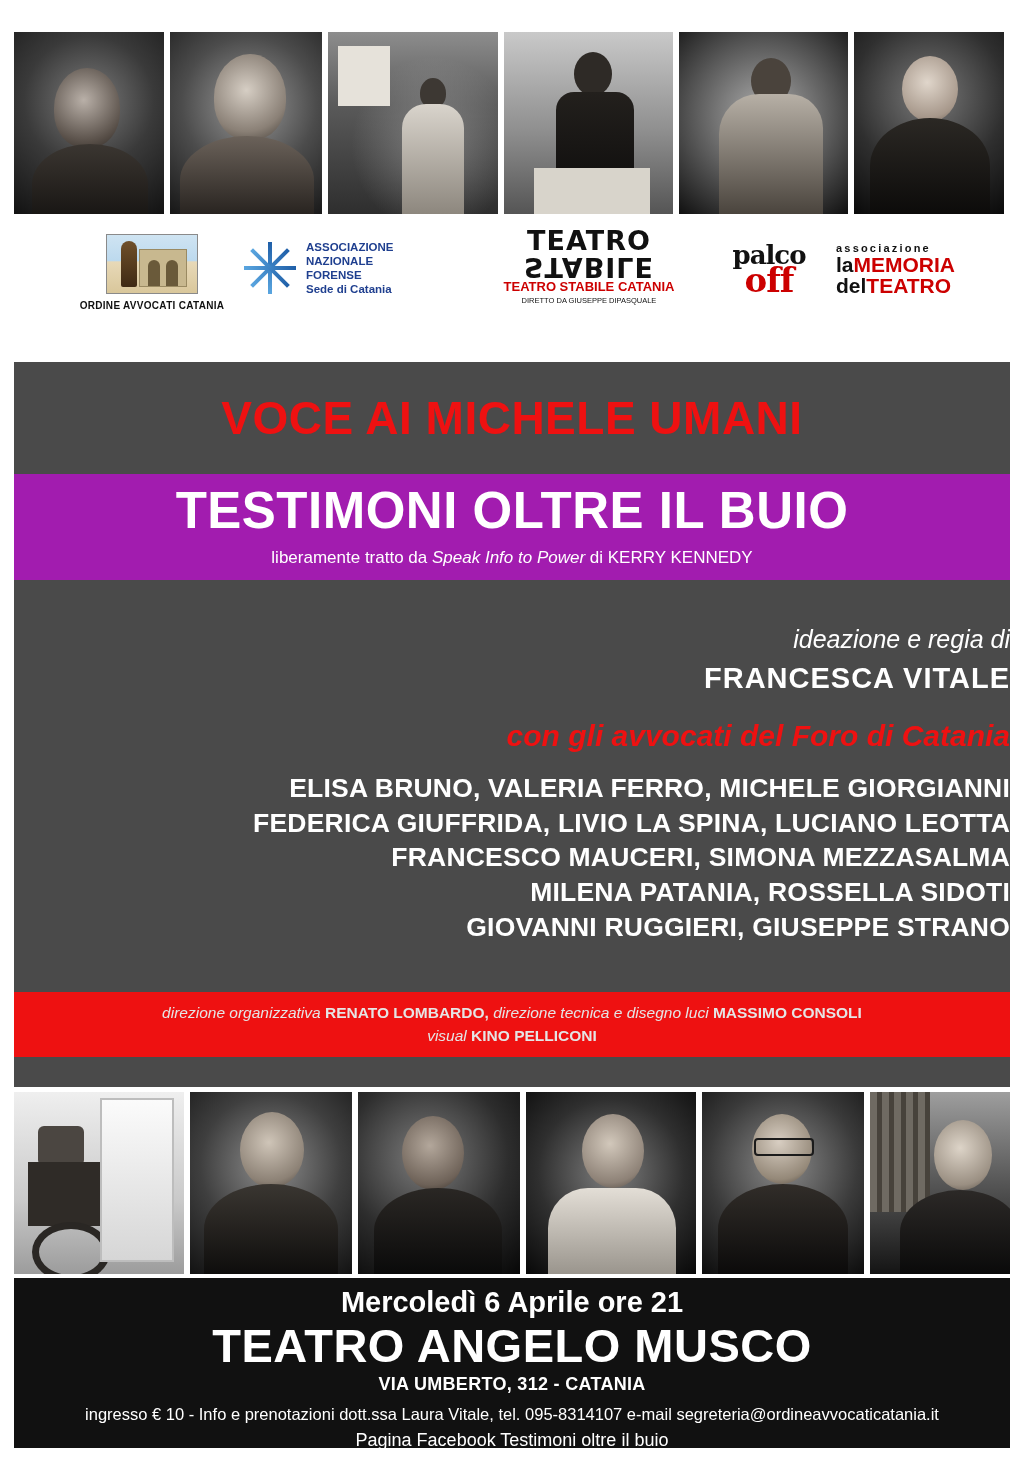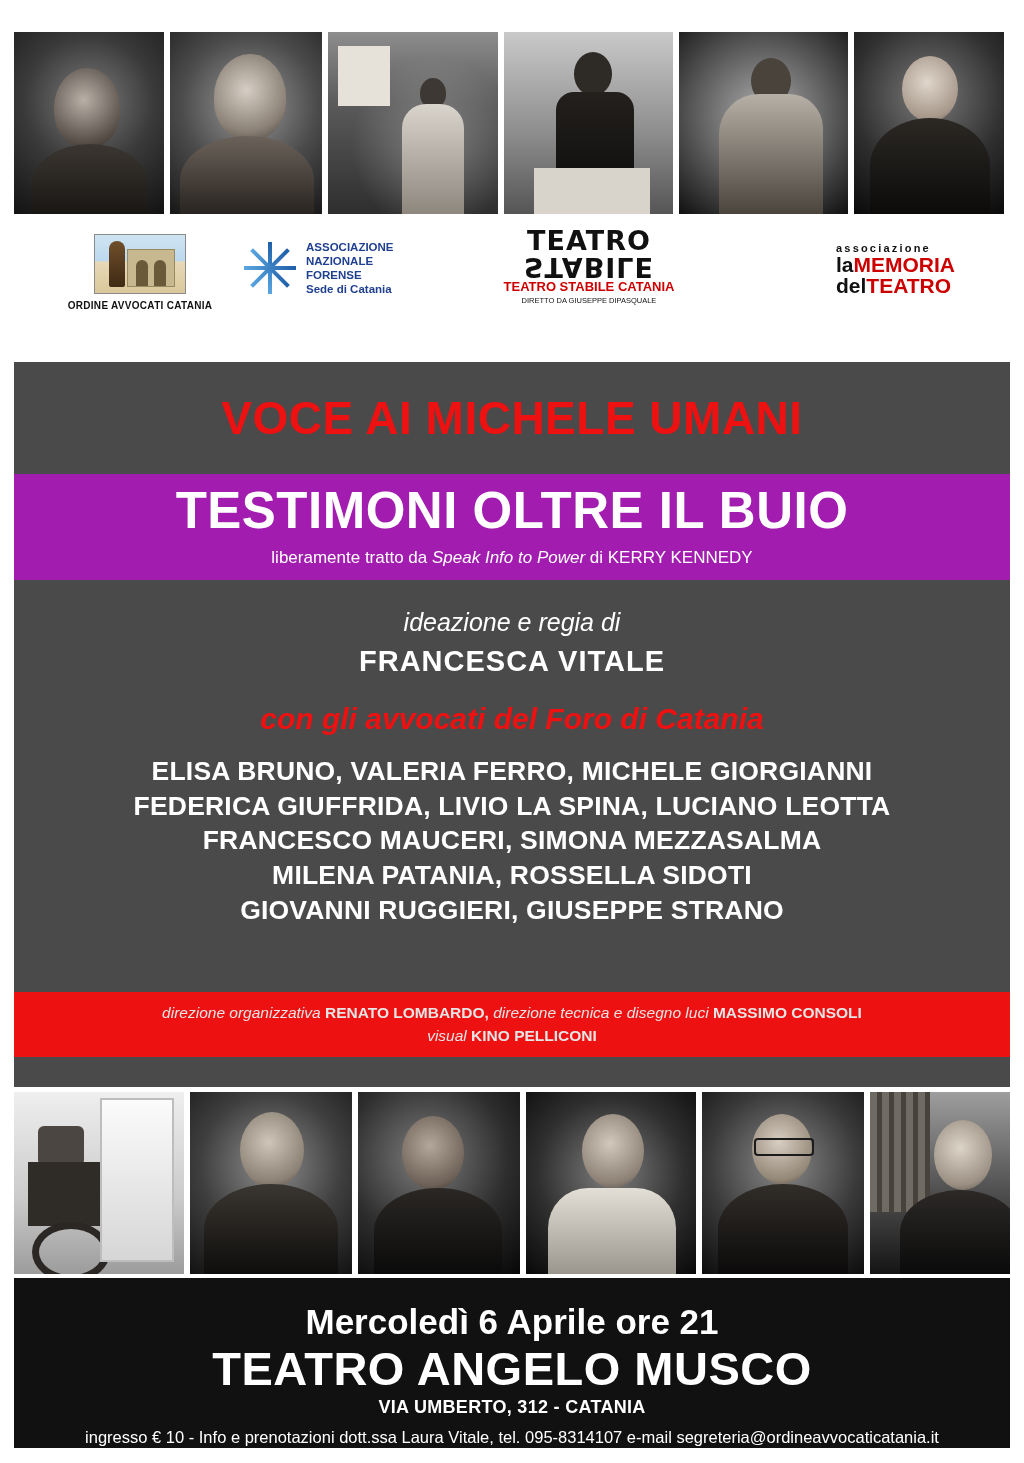--- a/index.html
+++ b/index.html
@@ -56,21 +56,21 @@
     text-align: center;
   }
   .logo-cap {
     font-size: 10px;
     font-weight: bold;
     letter-spacing: .3px;
     color: #111;
   }
 
   
-  #logo-ordine { left: 36px; top: 6px; width: 180px; }
+  #logo-ordine { left: 48px; top: 6px; width: 180px; }
   .oa-img {
     width: 90px; height: 58px; margin: 0 auto 6px;
     background:
       linear-gradient(180deg,#cfe4f2 0%, #bcd9ee 45%, #e8d9b8 46%, #d9c79b 100%);
     border: 1px solid #8a8a8a;
     position: relative;
   }
   .oa-fig {
     position: absolute; left: 14px; top: 6px; width: 16px; height: 46px;
     background: linear-gradient(180deg,#6f4f2a,#3f2a14);
@@ -171,22 +171,22 @@
     line-height: 1.05;
   }
   .title-tag {
     color: #ffffff;
     font-size: 17px;
     margin-top: 10px;
   }
   .title-tag em { font-style: italic; }
 
   .credits {
-    text-align: center;
-    padding-top: 28px;
+    text-align: right;
+    padding-top: 45px;
   }
   .c-ideazione {
     color: #ffffff; font-size: 25px; font-style: italic;
   }
   .c-regista {
     color: #ffffff; font-size: 29px; font-weight: bold; letter-spacing: 1px;
     margin-top: 8px;
   }
   .c-con {
     color: #ee1111; font-size: 30px; font-weight: bold; font-style: italic;
@@ -238,25 +238,25 @@
     left: 14px;
     top: 1278px;
     width: 996px;
     height: 170px;
     background: #111111;
     text-align: center;
     color: #ffffff;
     padding-top: 8px;
     box-sizing: border-box;
   }
-  .f-date { font-size: 35px; font-weight: bold; margin-top: 16px; }
+  .f-date { font-size: 29px; font-weight: bold; margin-top: 0; }
   .f-venue { font-size: 47px; font-weight: bold; letter-spacing: .5px; margin-top: 2px; line-height: 1.05;}
   .f-addr { font-size: 18px; font-weight: bold; margin-top: 4px; letter-spacing: .3px;}
   .f-info { font-size: 16.5px; margin-top: 10px; }
-  .f-fb { font-size: 13px; }
+  .f-fb { font-size: 18px; margin-top: 6px; }
 </style>
 </head>
 <body>
 
 <div class="photo-strip">
   <div class="photo" style="width:150px;height:182px;background:#1b1b1b;">
     <div class="ph-inner">
       <div class="pt-bg" style="background:radial-gradient(circle at 50% 38%, #7c7c7c 0%, #3a3a3a 48%, #121212 100%);"></div>
       <div class="pt-head" style="left:40px;top:36px;width:66px;height:80px;background:radial-gradient(circle at 45% 40%, #b9b0a8, #584f48 70%, #2b2622);"></div>
       <div class="pt-body" style="left:18px;top:112px;width:116px;height:80px;background:linear-gradient(180deg,#3b3631,#141210);"></div>
@@ -339,20 +339,24 @@
     </div>
   </div>
 
   <div class="logo" id="logo-tsc">
     <div class="tsc-word">TEATRO</div>
     <div class="tsc-word flip">STABILE</div>
     <div class="tsc-sub">TEATRO STABILE CATANIA</div>
     <div class="tsc-sub2">DIRETTO DA GIUSEPPE DIPASQUALE</div>
   </div>
 
+  <div class="logo" id="logo-palco">
+    <div class="palco-1">palco</div>
+    <div class="palco-2">off</div>
+  </div>
 
   <div class="logo" id="logo-memoria">
     <div class="mem-1">associazione</div>
     <div class="mem-2">
       <span>la</span><span class="rd">MEMORIA</span>
     </div>
     <div class="mem-2">
       <span>del</span><span class="rd">TEATRO</span>
     </div>
   </div>

